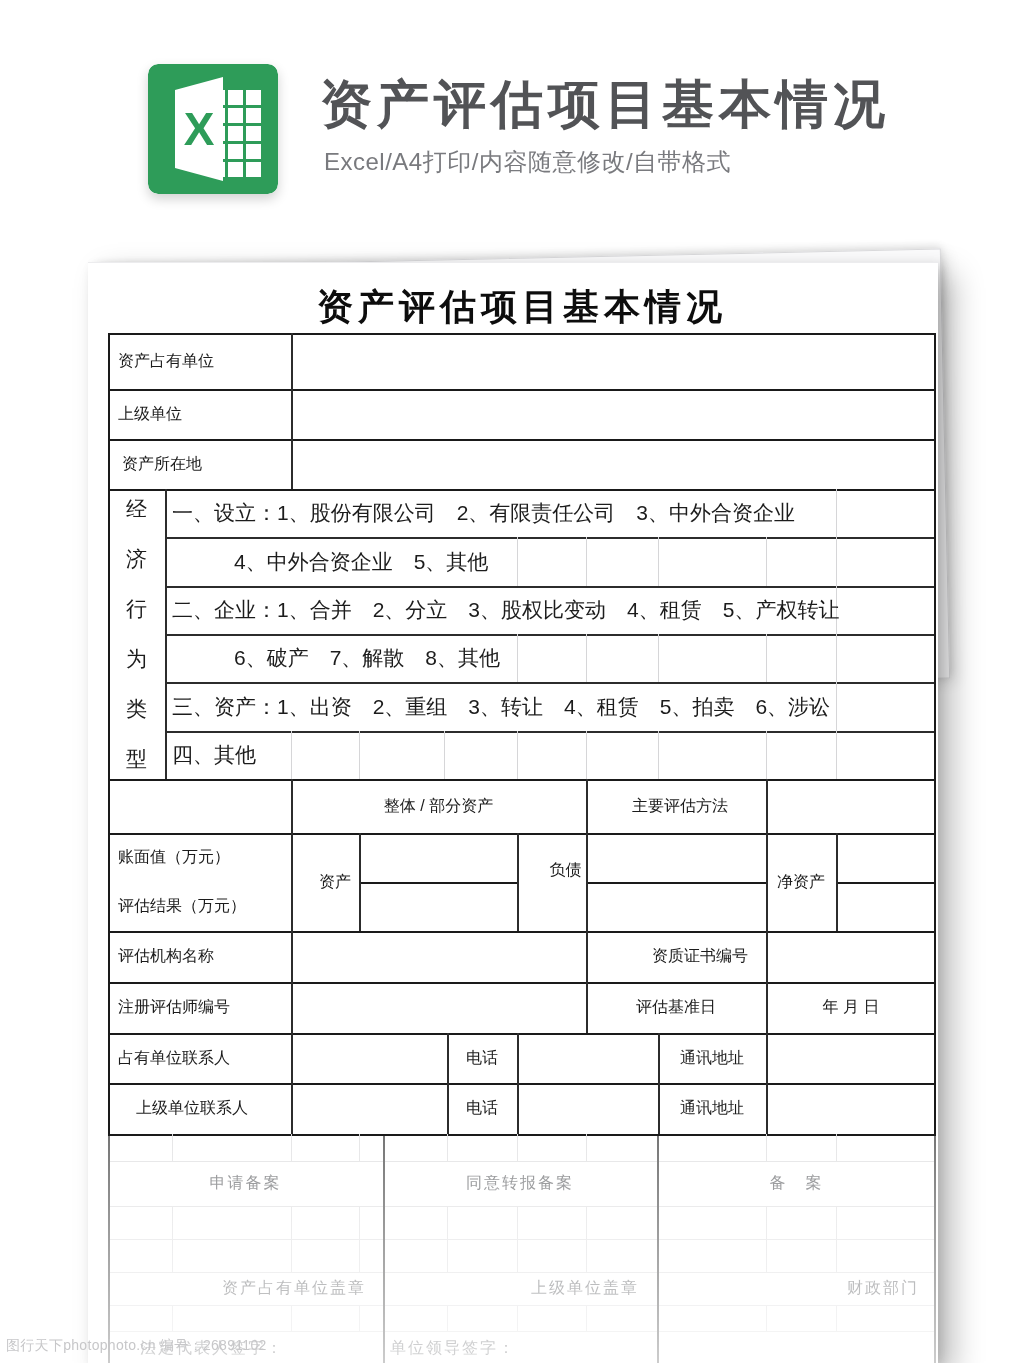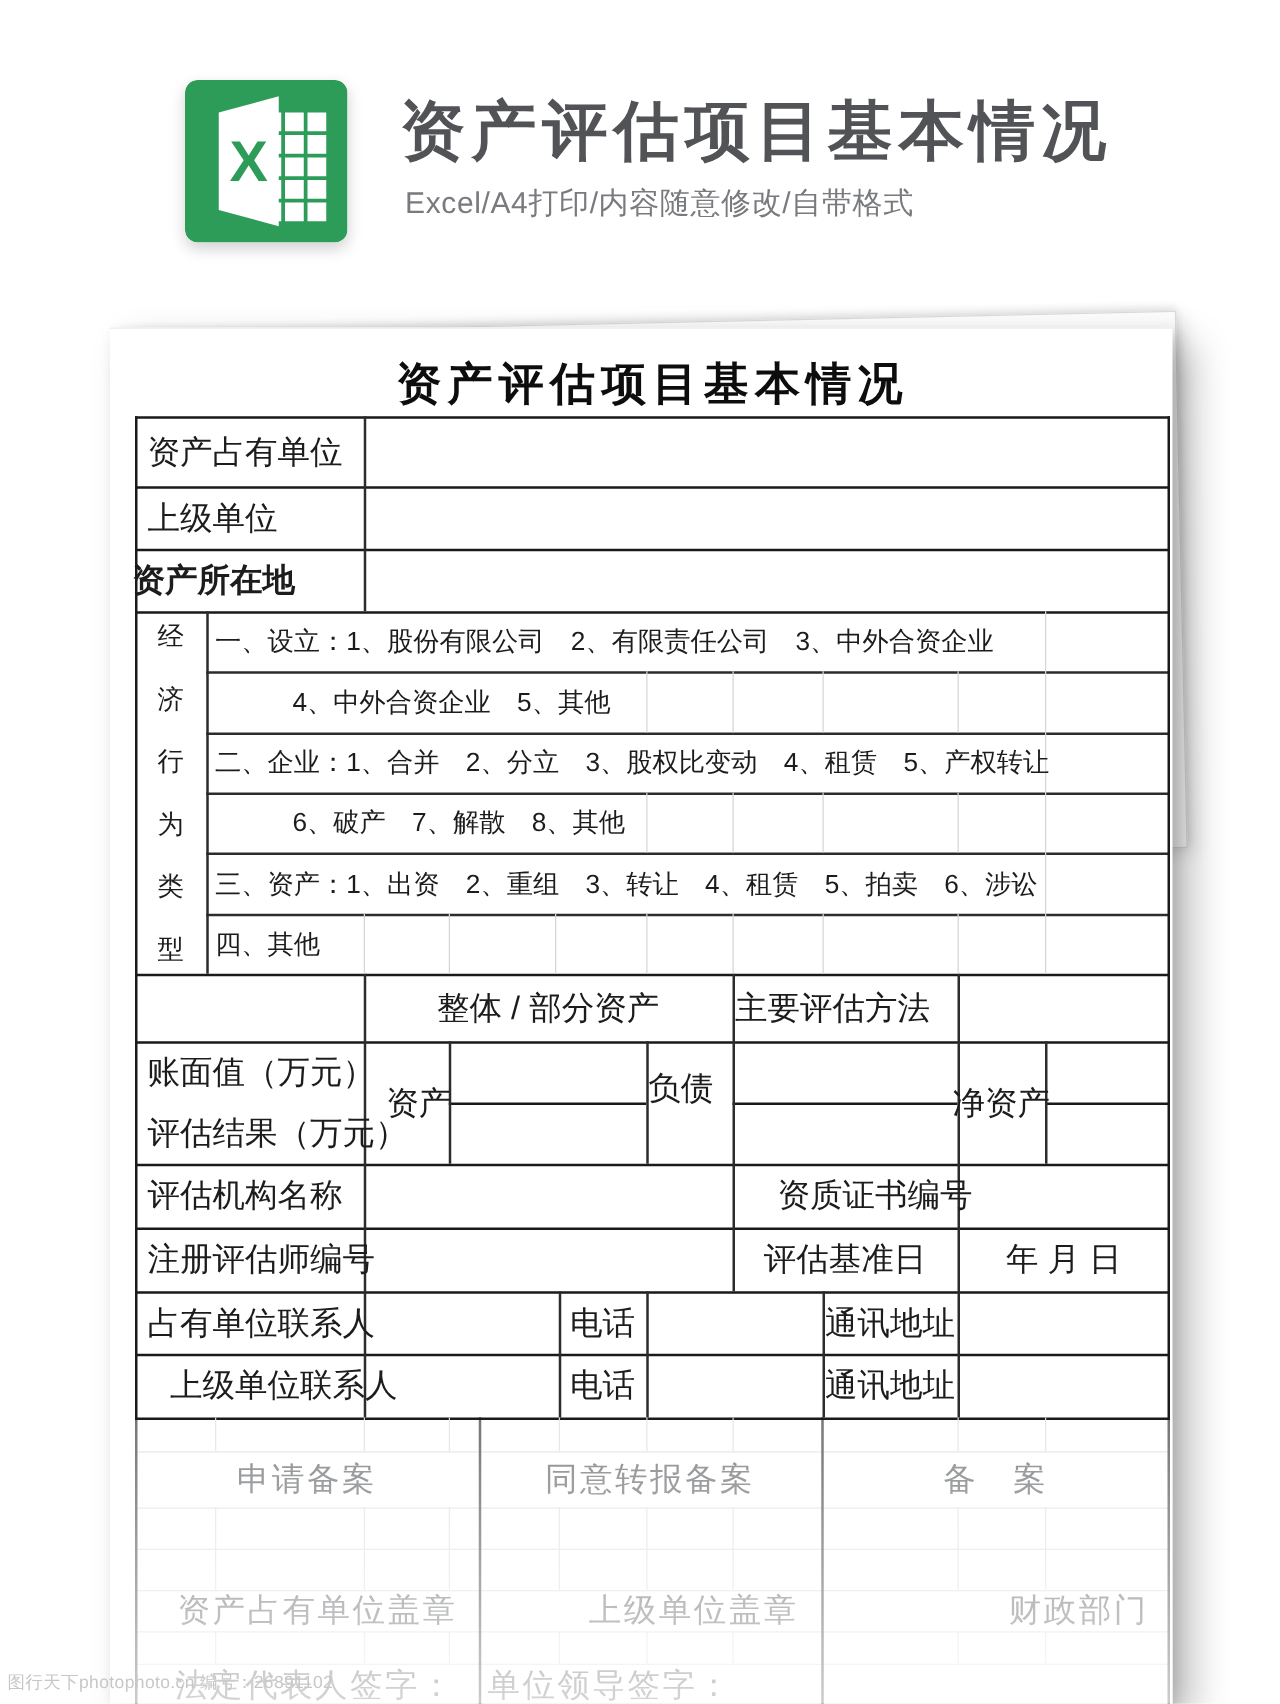--- a/index.html
+++ b/index.html
@@ -54,21 +54,21 @@
   .h2 { height:2px;   background:#1a1a1a; }
   .h1 { height:1.5px; background:#2c2c2c; }
   .hl { height:1px;   background:#d6d6d8; }
   .v2 { width:2px;    background:#1a1a1a; }
   .v1 { width:1.5px;  background:#2c2c2c; }
   .vl { width:1px;    background:#d6d6d8; }
 
   
   .cell {
     position:absolute; display:flex; align-items:center;
-    font-size:26px; color:#1c1c1c; white-space:nowrap; z-index:3;
+    font-size:16px; color:#1c1c1c; white-space:nowrap; z-index:3;
   }
   .c { justify-content:center; text-align:center; }
   .r { justify-content:flex-end; padding-right:10px; }
   .eco-line { font-size:21px; }
   .eco-col {
     position:absolute; display:flex; flex-direction:column;
     align-items:center; justify-content:center; gap:22px;
     font-size:21px; color:#1c1c1c; z-index:3;
   }
   .faded { color:#3f4145; letter-spacing:2px; }
@@ -200,45 +200,45 @@
         <div class="gl vl" style="left: 271px; top: 1042px; height: 26px;"></div>
         <div class="gl vl" style="left: 359px; top: 1042px; height: 26px;"></div>
         <div class="gl vl" style="left: 429px; top: 1042px; height: 26px;"></div>
         <div class="gl vl" style="left: 498px; top: 1042px; height: 26px;"></div>
         <div class="gl vl" style="left: 678px; top: 1042px; height: 26px;"></div>
         <div class="gl vl" style="left: 748px; top: 1042px; height: 26px;"></div>
       </div>
 
     <div class="cell" style="left:30px; top:70px; height:56px;">资产占有单位</div>
     <div class="cell" style="left:30px; top:126px; height:50px;">上级单位</div>
-    <div class="cell" style="left:18px; top:176px; height:50px;font-weight:bold;">资产所在地</div>
+    <div class="cell" style="left:34px; top:176px; height:50px;">资产所在地</div>
 
     <div class="eco-col" style="left:20px; top:226px; width:57px; height:290px;">
       <span>经</span>
       <span>济</span>
       <span>行</span>
       <span>为</span>
       <span>类</span>
       <span>型</span>
     </div>
 
     <div class="cell eco-line" style="left:84px;  top:226px; height:48px;">一、设立：1、股份有限公司　2、有限责任公司　3、中外合资企业</div>
     <div class="cell eco-line" style="left:146px; top:274px; height:49px;">4、中外合资企业　5、其他</div>
     <div class="cell eco-line" style="left:84px;  top:323px; height:48px;">二、企业：1、合并　2、分立　3、股权比变动　4、租赁　5、产权转让</div>
     <div class="cell eco-line" style="left:146px; top:371px; height:48px;">6、破产　7、解散　8、其他</div>
     <div class="cell eco-line" style="left:84px;  top:419px; height:49px;">三、资产：1、出资　2、重组　3、转让　4、租赁　5、拍卖　6、涉讼</div>
     <div class="cell eco-line" style="left:84px;  top:468px; height:48px;">四、其他</div>
 
     <div class="cell c" style="left:203px; top:516px; width:295px; height:54px;">整体 / 部分资产</div>
-    <div class="cell c" style="left:488px; top:516px; width:180px; height:54px;text-align:right;">主要评估方法</div>
+    <div class="cell c" style="left:502px; top:516px; width:180px; height:54px;text-align:right;">主要评估方法</div>
 
     <div class="cell" style="left:30px; top:619px; height:49px;">评估结果（万元）</div>
     <div class="cell" style="left:30px; top:570px; height:49px;">账面值（万元）</div>
     <div class="cell c" style="left:203px; top:570px; width:88px; height:98px;">资产</div>
-    <div class="cell c" style="left:408px; top:570px; width:69px; height:74px;padding-left:28px;">负债</div>
+    <div class="cell c" style="left:429px; top:570px; width:69px; height:74px;padding-left:28px;">负债</div>
     <div class="cell c" style="left:678px; top:570px; width:70px; height:98px;">净资产</div>
 
     <div class="cell" style="left:30px; top:668px; height:51px;">评估机构名称</div>
     <div class="cell c" style="left:498px; top:668px; width:180px; height:51px;padding-left:48px;">资质证书编号</div>
     <div class="cell" style="left:30px; top:719px; height:51px;">注册评估师编号</div>
     <div class="cell c" style="left:498px; top:719px; width:180px; height:51px;">评估基准日</div>
     <div class="cell c" style="left:678px; top:719px; width:170px; height:51px;">年 月 日</div>
 
     <div class="cell" style="left:30px; top:770px; height:50px;">占有单位联系人</div>
     <div class="cell c" style="left:359px; top:770px; width:70px; height:50px;">电话</div>

